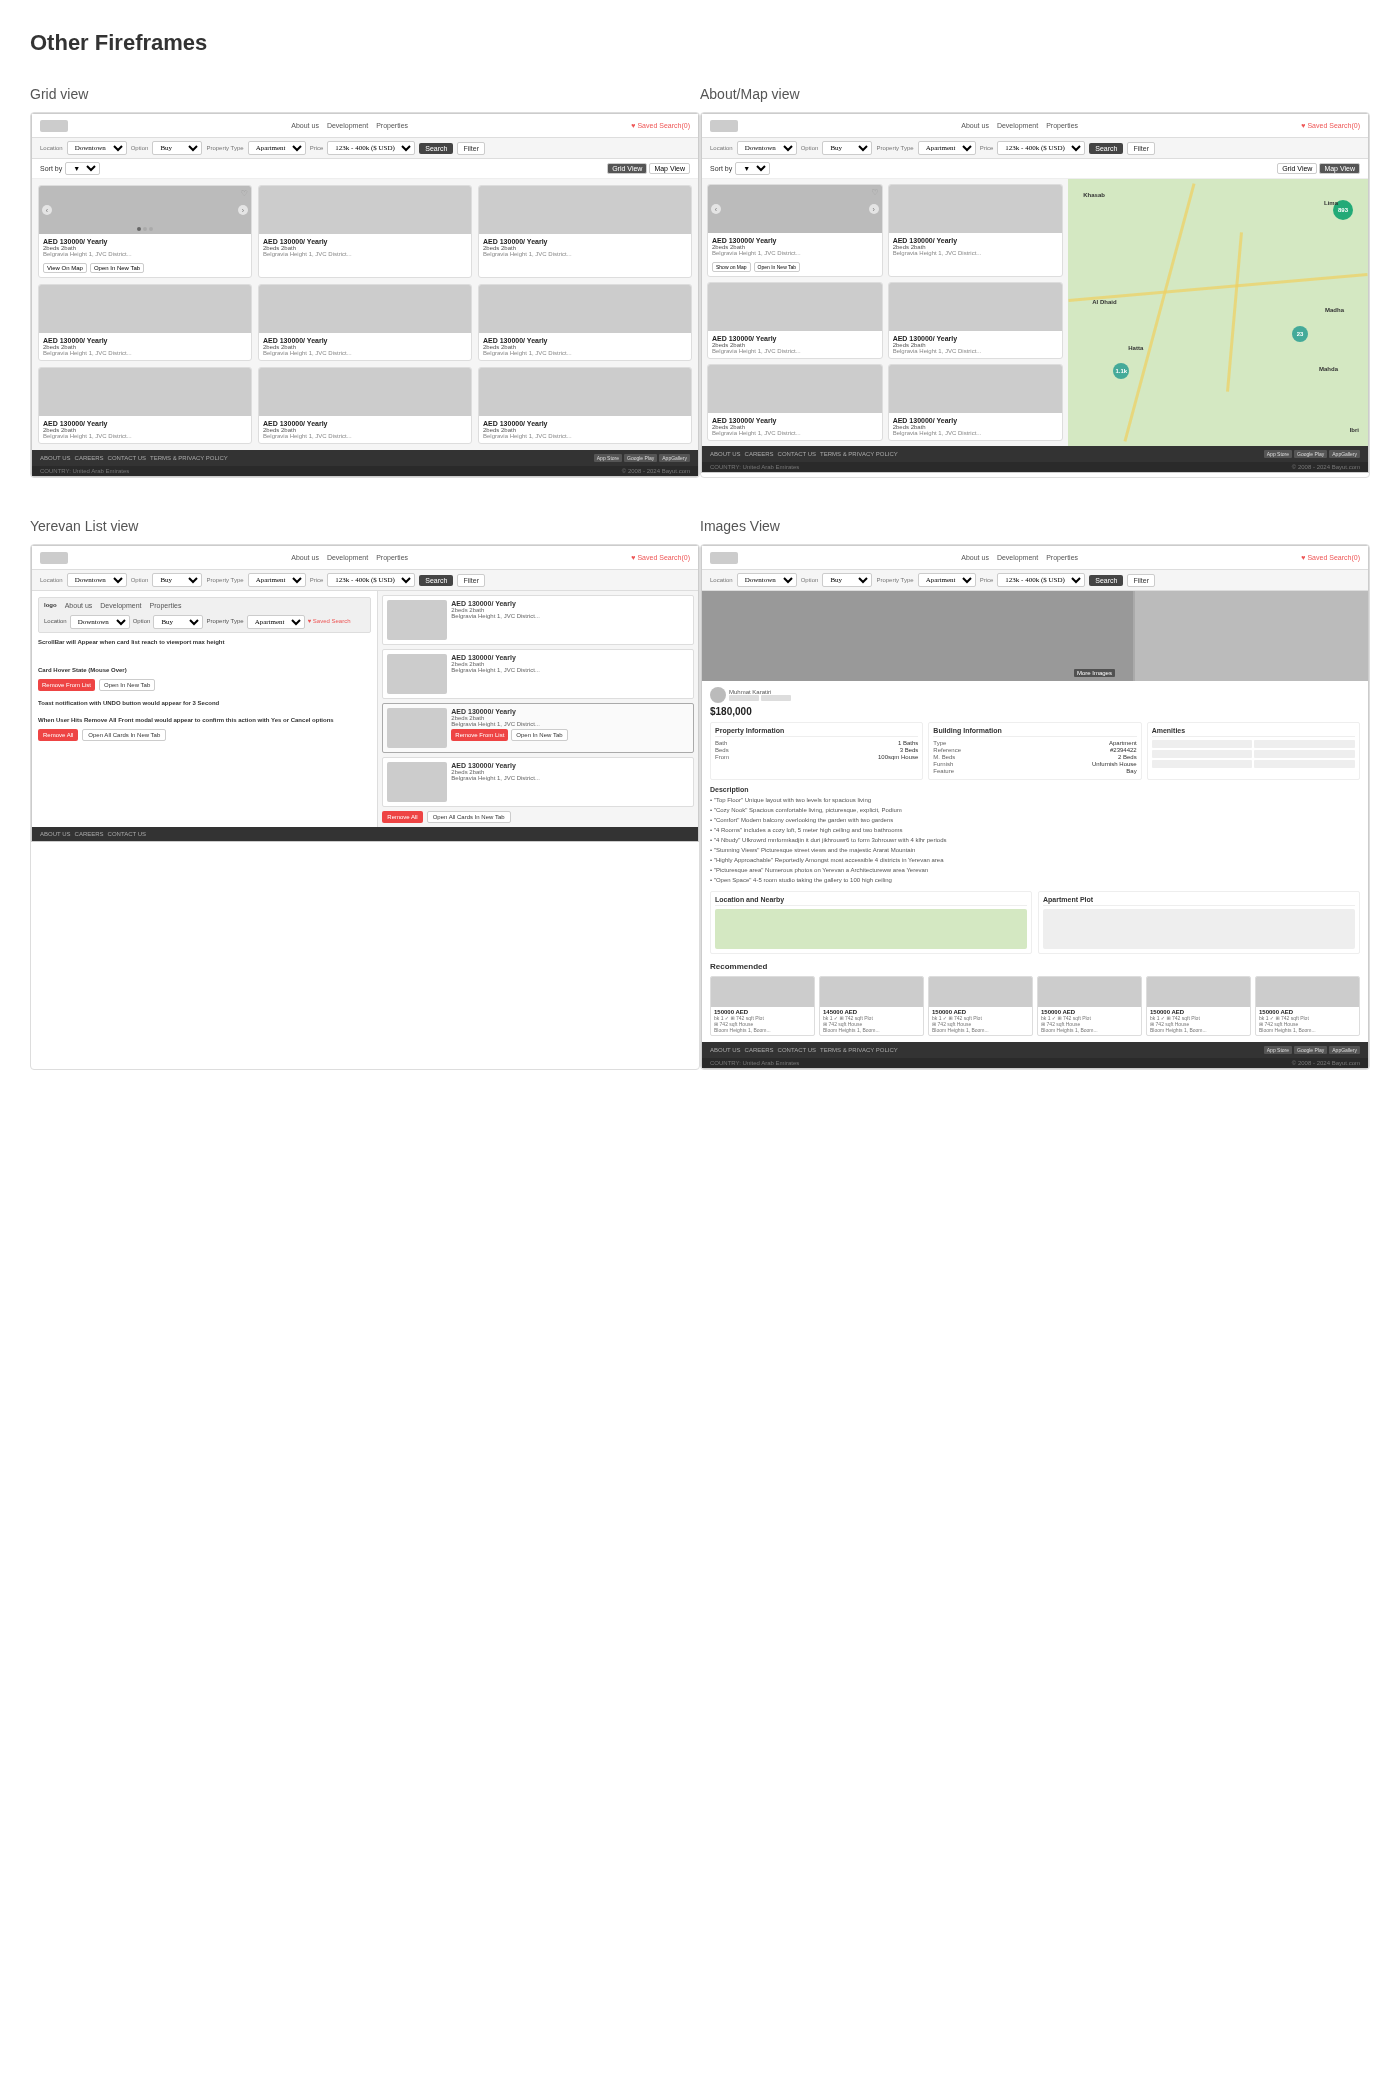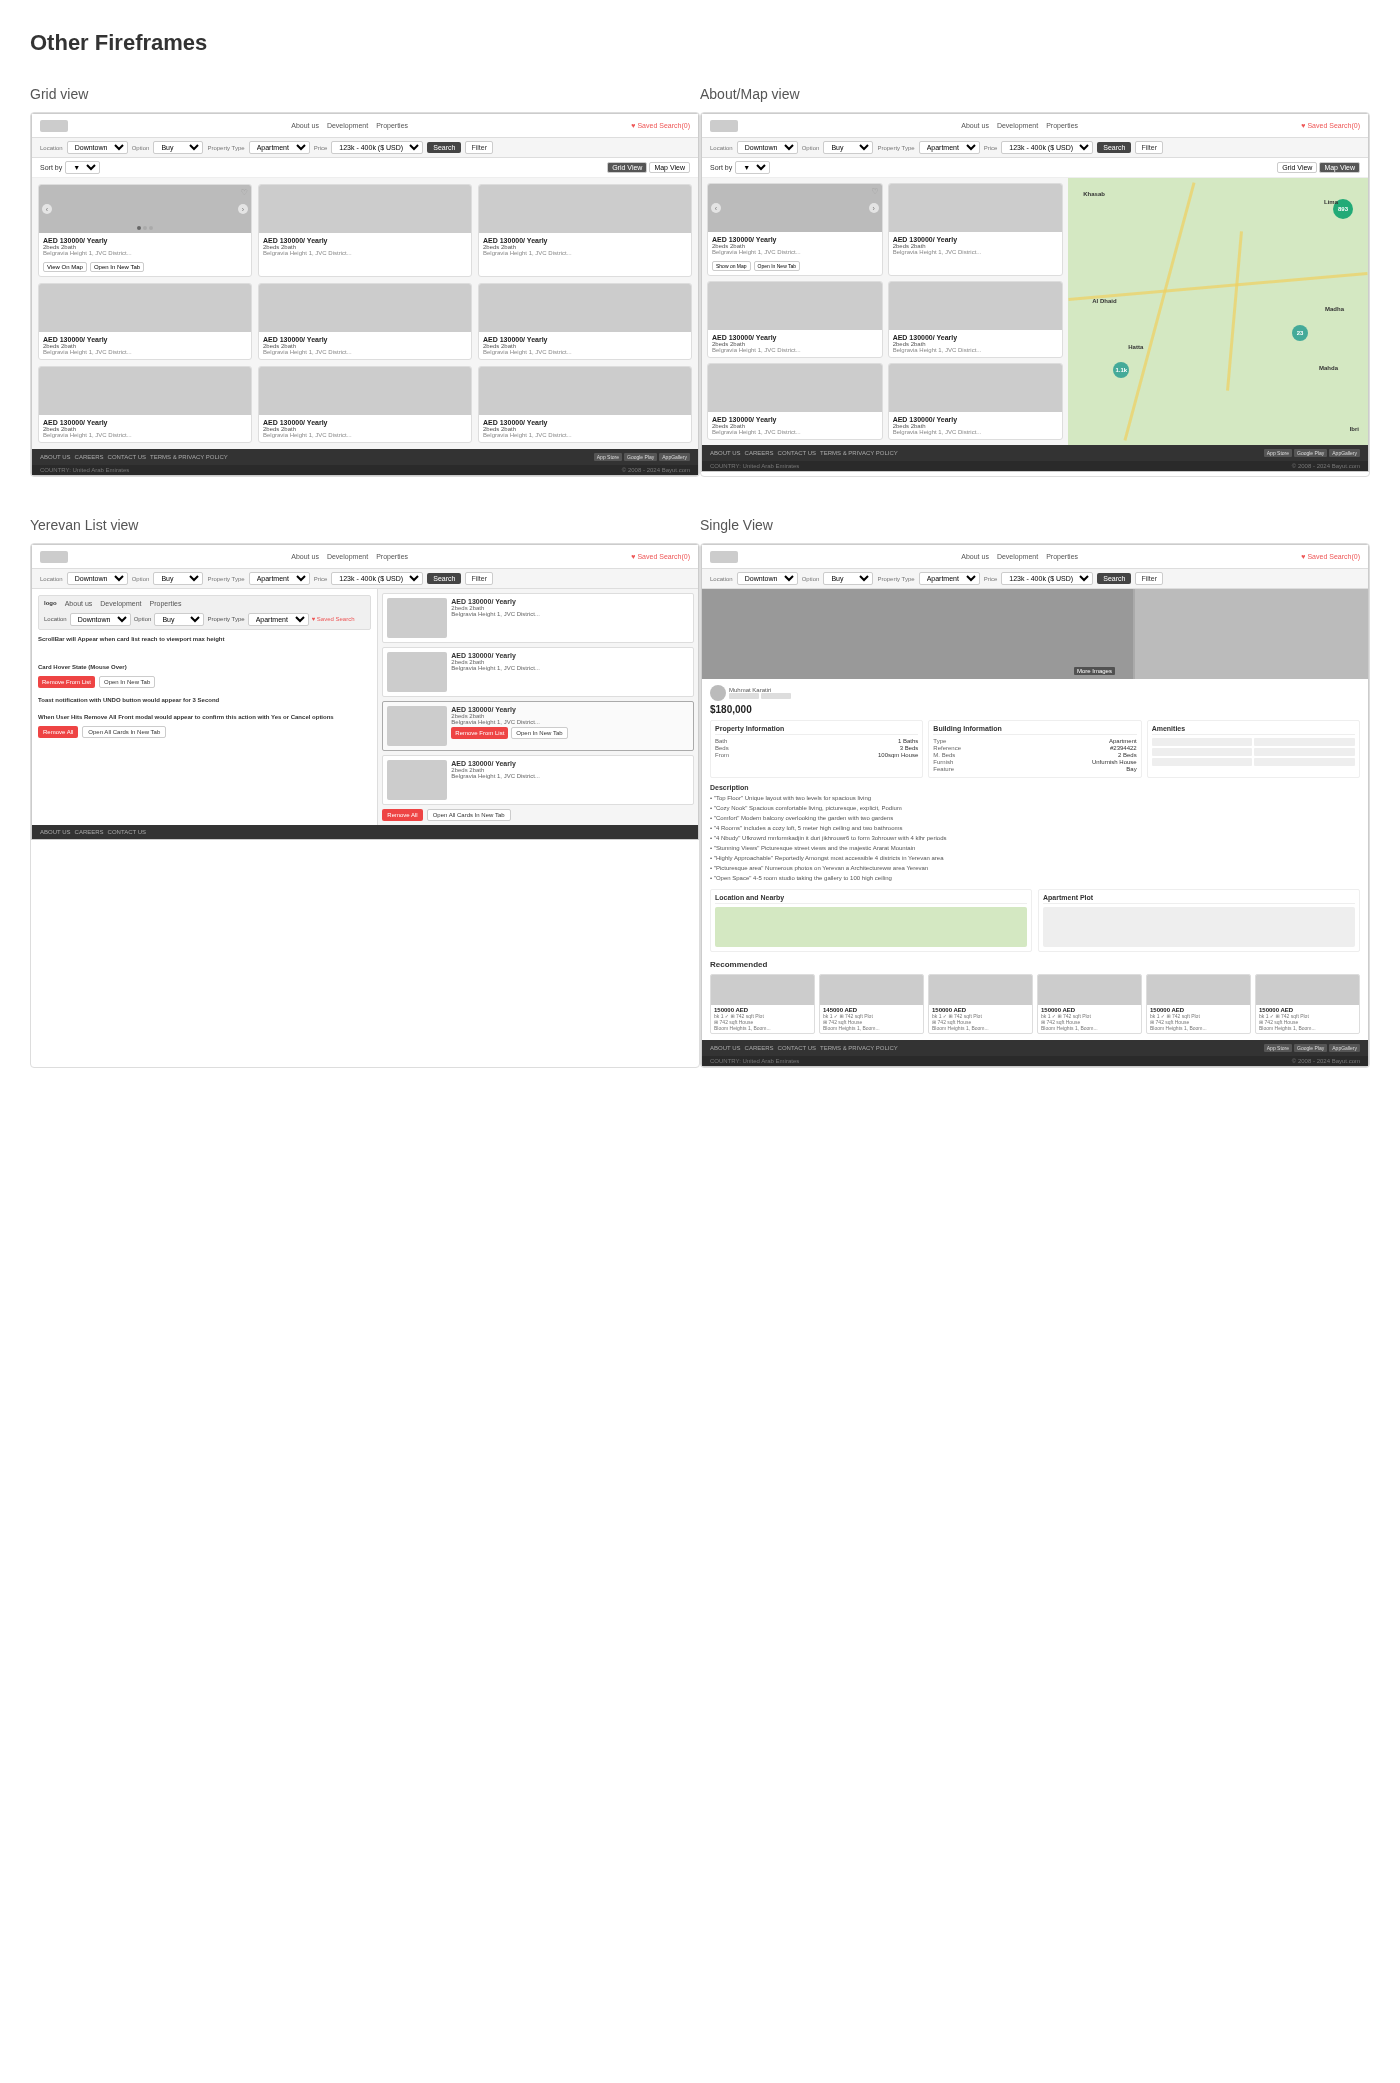--- a/index.html
+++ b/index.html
@@ -83,20 +83,21 @@
       background: #f5f5f5;
       border-bottom: 1px solid #ddd;
     }
     .mock-filter-select {
       border: 1px solid #ccc;
       background: #fff;
       padding: 1px 3px;
       font-size: 7px;
       border-radius: 2px;
       min-width: 50px;
+      font-family: Liberation Serif, serif;
     }
     .mock-search-btn {
       background: #444;
       color: #fff;
       border: none;
       padding: 2px 6px;
       font-size: 7px;
       border-radius: 2px;
       cursor: pointer;
     }
@@ -1041,21 +1042,21 @@
             <span>ABOUT US</span>
             <span>CAREERS</span>
             <span>CONTACT US</span>
           </div>
         </div>
       </div>
     </div>
   </div>
 
   <div style="flex:1; display:flex; flex-direction:column;">
-    <div class="section-label">Single View</div>
+    <div class="section-label">Images View</div>
     <div class="screen-wrapper">
       <div class="mockup mock-single">
 
         <div class="mock-nav">
           <div class="mock-nav-logo"></div>
           <div class="mock-nav-links">
             <span>About us</span>
             <span>Development</span>
             <span>Properties</span>
           </div>

